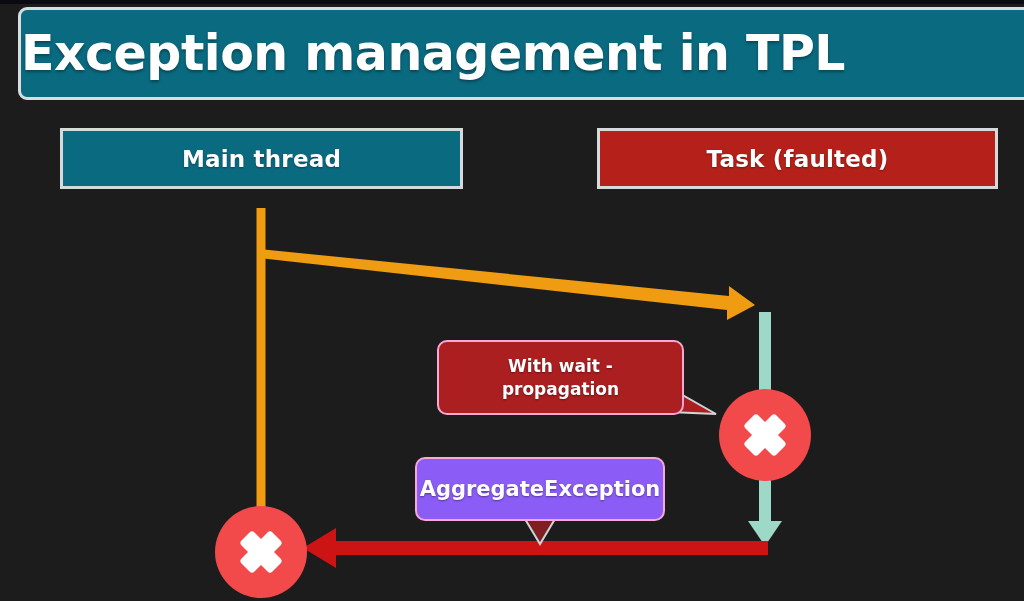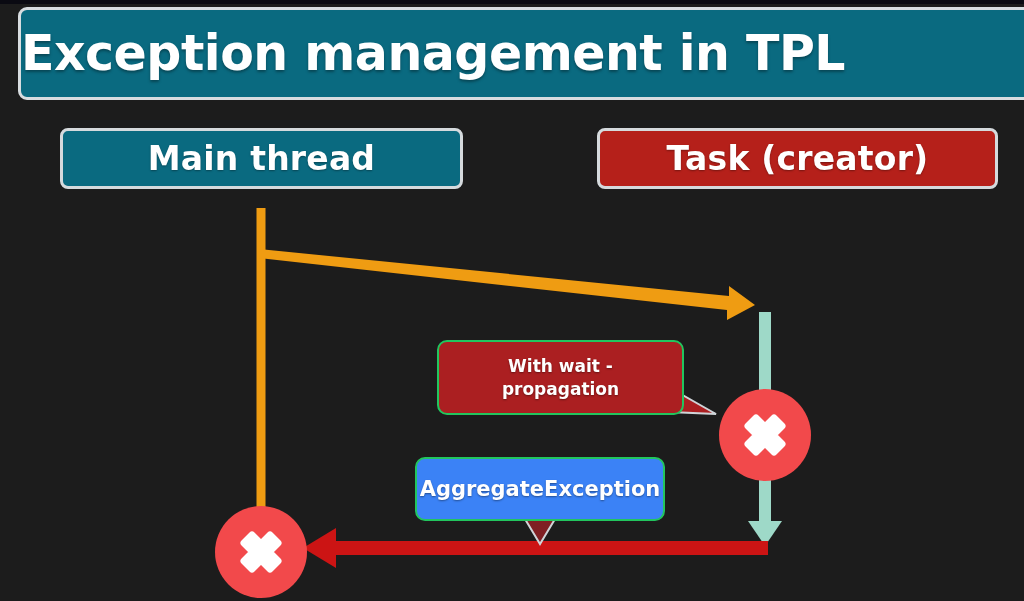--- a/index.html
+++ b/index.html
@@ -47,26 +47,26 @@
     letter-spacing: -0.5px;
     white-space: nowrap;
     text-shadow: 0 2px 3px rgba(0,0,0,0.35);
   }
 
   
   .lane-box {
     position: absolute;
     box-sizing: border-box;
     border: 3px solid #d5dadd;
-    border-radius: 8px;
+    border-radius: 0;
     display: flex;
     align-items: center;
     justify-content: center;
     color: #ffffff;
-    font-size: 33px;
+    font-size: 23px;
     font-weight: bold;
     letter-spacing: 0.2px;
     text-shadow: 0 1px 2px rgba(0,0,0,0.35);
     z-index: 6;
   }
   .lane-main {
     left: 60px;
     top: 128px;
     width: 403px;
     height: 61px;
@@ -103,21 +103,21 @@
     justify-content: center;
   }
   .xmark-left  { left: 215px; top: 506px; }
   .xmark-right { left: 719px; top: 389px; }
   .xmark svg { display: block; }
 
   
   .bubble {
     position: absolute;
     box-sizing: border-box;
-    border: 2px solid #22c55e;
+    border: 2px solid #f9a8d4;
     border-radius: 10px;
     color: #ffffff;
     font-weight: bold;
     text-align: center;
     display: flex;
     align-items: center;
     justify-content: center;
     z-index: 12;
     text-shadow: 0 1px 2px rgba(0,0,0,0.4);
   }
@@ -129,21 +129,21 @@
     background: #ab1f21;
     font-size: 17px;
     line-height: 1.35;
     padding: 0 14px;
   }
   .bubble-agg {
     left: 415px;
     top: 457px;
     width: 250px;
     height: 64px;
-    background: #3b82f6;
+    background: #8b5cf6;
     font-size: 21px;
   }
   .bubble-tail {
     position: absolute;
     z-index: 11;
   }
 
   .lbl-line2 { display: block; }
 </style>
 </head>
@@ -152,21 +152,21 @@
 <div id="slide">
 
   <div class="title-banner">
     <div class="title-text">Exception management in TPL</div>
   </div>
 
   <div class="lane-box lane-main">
     <span>Main thread</span>
   </div>
   <div class="lane-box lane-task">
-    <span>Task (creator)</span>
+    <span>Task (faulted)</span>
   </div>
 
   <svg class="arrow-layer" viewBox="0 0 1024 601">
 
     <rect x="256.5" y="208" width="9" height="310" fill="#ef9c12"></rect>
 
     <polygon points="259,249 729,296 729,286 755,305 727,320 727,310 259,258" fill="#ef9c12"></polygon>
 
     <rect x="759" y="312" width="12" height="217" fill="#9ed9c8"></rect>
     <polygon points="748,521 782,521 765,546" fill="#9ed9c8"></polygon>

